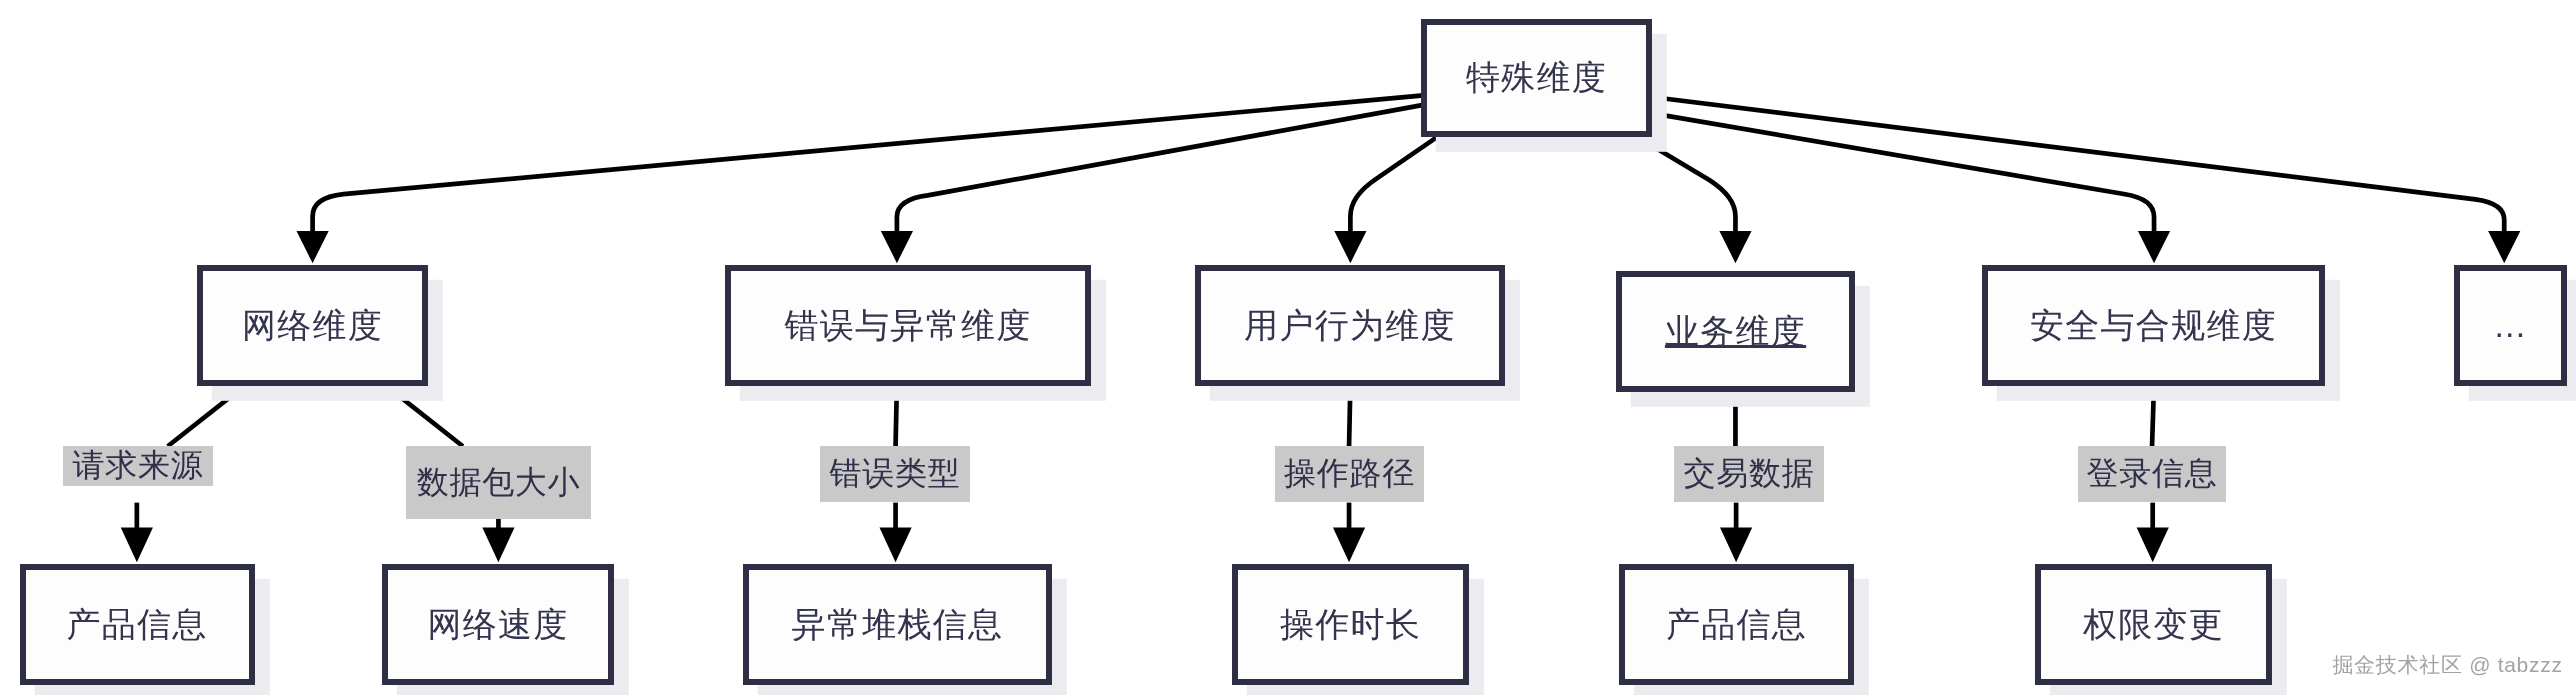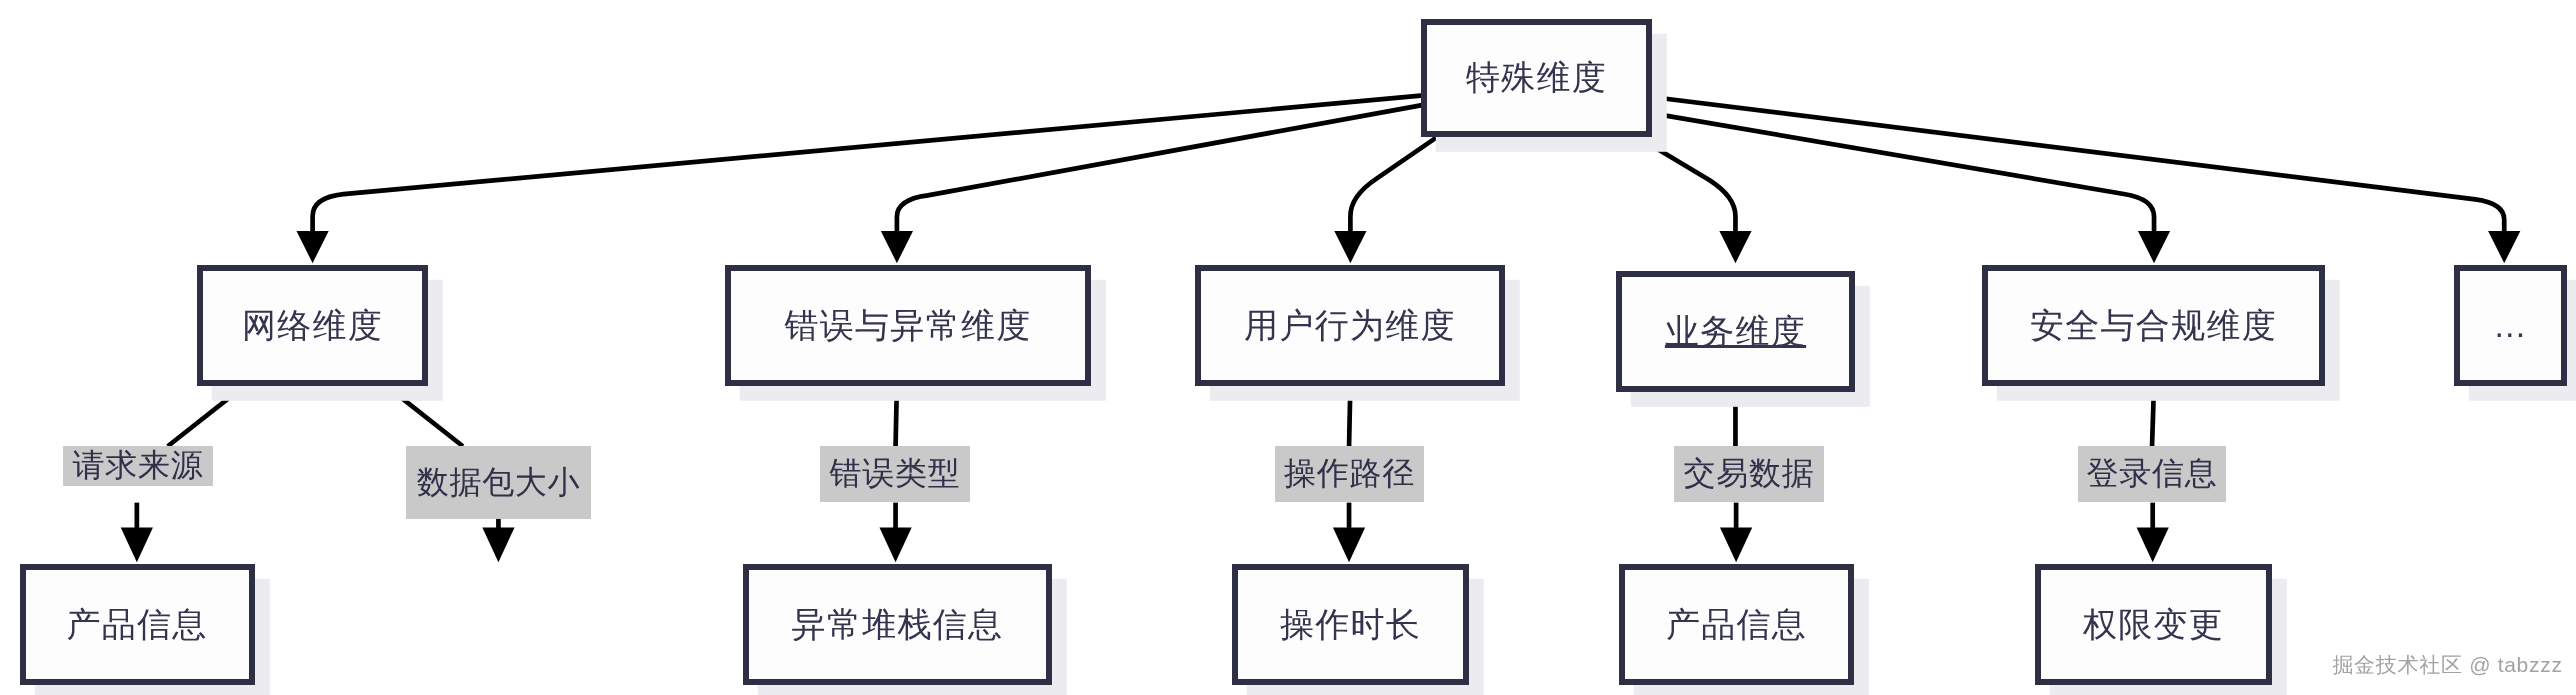--- a/index.html
+++ b/index.html
@@ -148,20 +148,21 @@
   <div class="node" style="left:2454px; top:265px; width:113px; height:121px;">...</div>
 
   <div class="tag" style="left:63px; top:446px; width:150px; height:40px;">请求来源</div>
   <div class="tag" style="left:406px; top:446px; width:185px; height:73px;">数据包大小</div>
   <div class="tag" style="left:820px; top:446px; width:150px; height:56px;">错误类型</div>
   <div class="tag" style="left:1275px; top:446px; width:149px; height:56px;">操作路径</div>
   <div class="tag" style="left:1661px; top:446px; width:150px; height:56px;margin-left:13px;">交易数据</div>
   <div class="tag" style="left:2078px; top:446px; width:148px; height:56px;">登录信息</div>
 
   <div class="node" style="left:19.5px; top:564px; width:235px; height:121px;">产品信息</div>
+  <div class="node" style="left:382px; top:564px; width:232px; height:121px;">网络速度</div>
   <div class="node" style="left:743px; top:564px; width:309px; height:121px;">异常堆栈信息</div>
   <div class="node" style="left:1232px; top:564px; width:237px; height:121px;">操作时长</div>
   <div class="node" style="left:1619px; top:564px; width:235px; height:121px;">产品信息</div>
   <div class="node" style="left:2035px; top:564px; width:237px; height:121px;">权限变更</div>
 
   <div class="watermark">掘金技术社区 @ tabzzz</div>
 
 </div>
 
 

